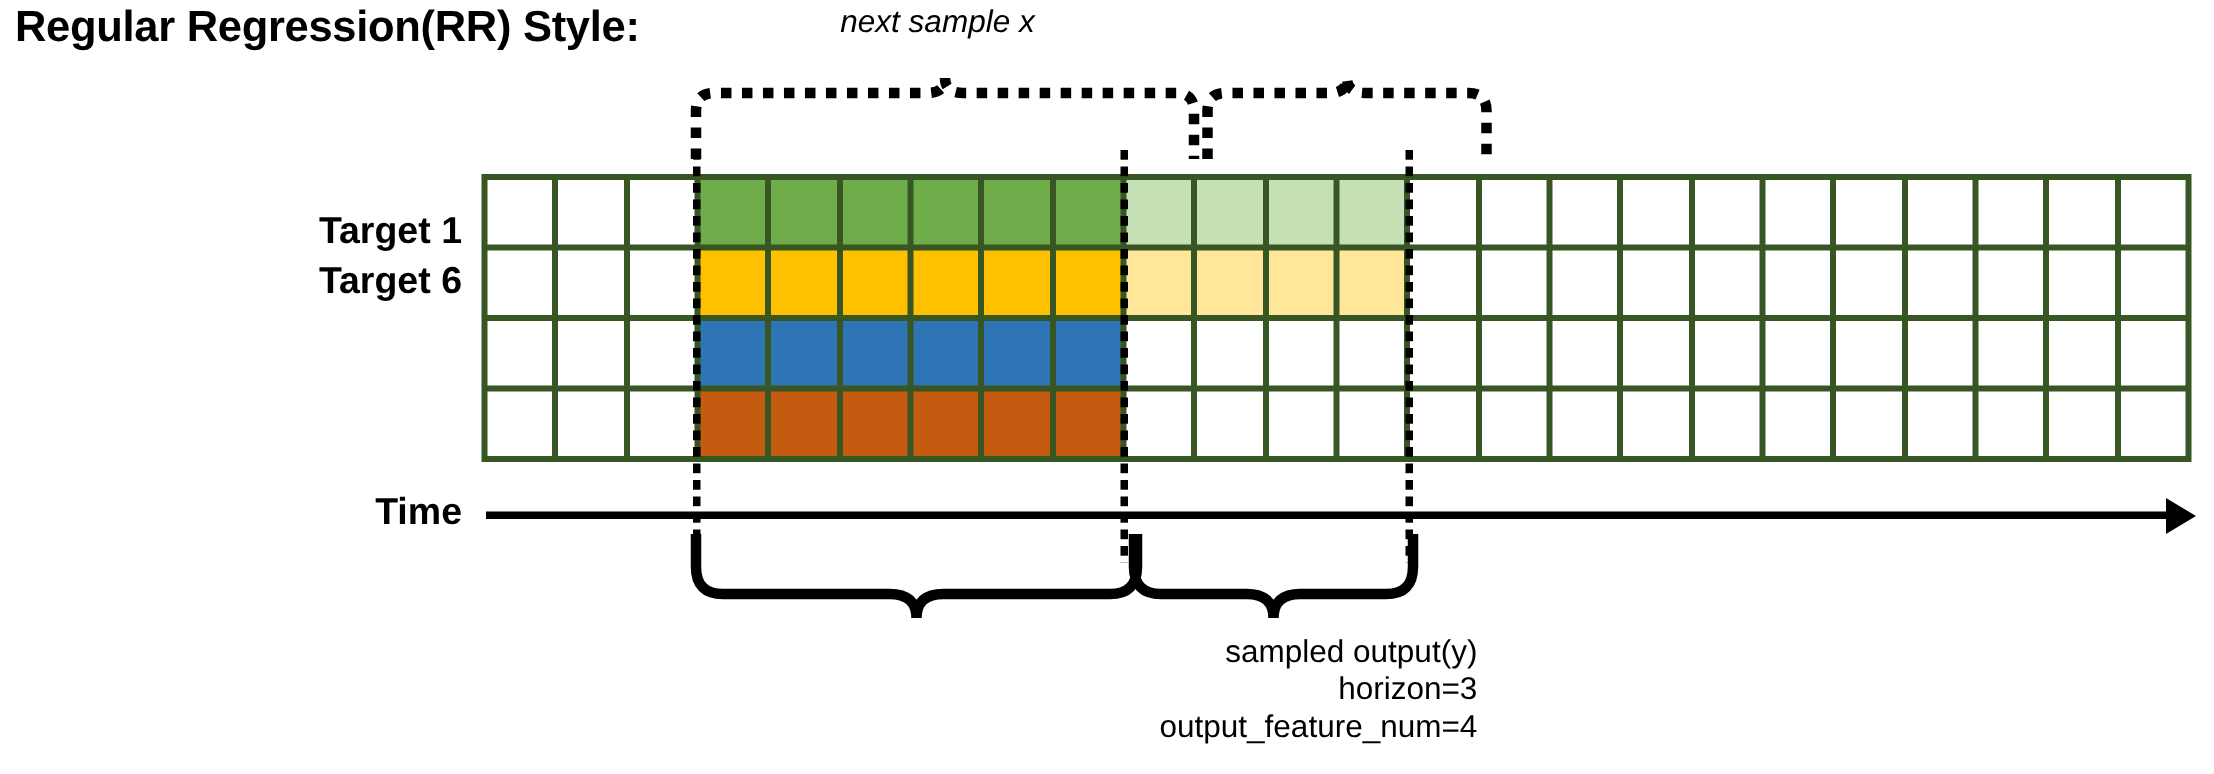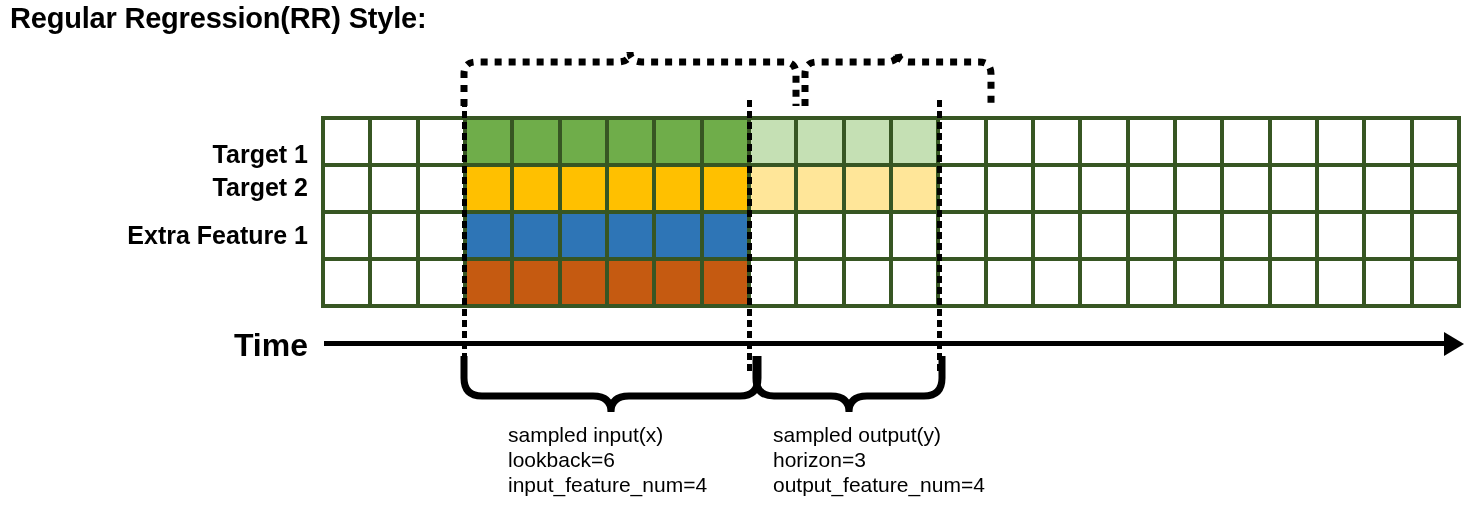--- a/index.html
+++ b/index.html
@@ -48,21 +48,21 @@
     top: 0px;
     width: 308px;
     height: 516px;
   }
   #lbl0 { top: 140px; padding-left: 16px; }
   #lbl1 { top: 173px; }
   #lbl2 { top: 221px; }
   #lbl3 { top: 269px; }
   #lbl-time {
     top: 327px;
-    font-size: 32px;
+    font-size: 25px;
     font-weight: bold;
     right: 0;
     width: 100%;
     text-align: right;
     white-space: nowrap;
     margin-left: 39px;
   }
 
   
   #grid {
@@ -124,22 +124,21 @@
 </style>
 </head>
 <body>
 
 <div id="stage">
 
   <div class="abs" id="title">Regular Regression(RR) Style:</div>
 
   <div class="abs" id="labels-col">
     <div class="abs row-label" id="lbl0">Target 1</div>
-    <div class="abs row-label" id="lbl1">Target 2</div>
-    <div class="abs row-label" id="lbl2">Extra Feature 1</div>
+    <div class="abs row-label" id="lbl1">Target 6</div>
     <div class="abs" id="lbl-time">Time</div>
   </div>
 
   <div class="abs" id="grid" style="background: rgb(55, 86, 35);">
       <div class="cell" style="background: rgb(255, 255, 255);"></div>
       <div class="cell" style="background: rgb(255, 255, 255);"></div>
       <div class="cell" style="background: rgb(255, 255, 255);"></div>
       <div class="cell" style="background: rgb(111, 173, 74);"></div>
       <div class="cell" style="background: rgb(111, 173, 74);"></div>
       <div class="cell" style="background: rgb(111, 173, 74);"></div>
@@ -243,34 +242,32 @@
   <div class="abs vguide" style="left:937px; top:100px; height:275px;"></div>
 
   <svg class="abs" style="left:455px; top:44px;" width="360" height="64" viewBox="0 0 360 64">
     <path d="M 9 62 L 9 30 Q 9 18 21 18 L 163 18 Q 175 18 175 8 Q 175 18 187 18 L 329 18 Q 341 18 341 30 L 341 62" fill="none" stroke="#000000" stroke-width="7" stroke-linecap="butt" stroke-dasharray="7 7"></path>
   </svg>
 
   <svg class="abs" style="left:798px; top:44px;" width="210" height="64" viewBox="0 0 210 64">
     <path d="M 7 62 L 7 30 Q 7 18 19 18 L 88 18 Q 100 18 100 8 Q 100 18 112 18 L 181 18 Q 193 18 193 30 L 193 62" fill="none" stroke="#000000" stroke-width="7" stroke-linecap="butt" stroke-dasharray="7 7"></path>
   </svg>
 
+  <div class="abs top-note" style="left:500px; top:3px; width:250px;">
+    <span>next sample x</span>
+  </div>
 
   <svg class="abs" style="left:456px; top:356px;" width="310" height="62" viewBox="0 0 310 62">
     <path d="M 8 0 L 8 22 Q 8 40 26 40 L 137 40 Q 155 40 155 56 Q 155 40 173 40 L 284 40 Q 302 40 302 22 L 302 0" fill="none" stroke="#000000" stroke-width="7" stroke-linecap="butt"></path>
   </svg>
 
   <svg class="abs" style="left:748px; top:356px;" width="202" height="62" viewBox="0 0 202 62">
     <path d="M 8 0 L 8 22 Q 8 40 26 40 L 83 40 Q 101 40 101 56 Q 101 40 119 40 L 176 40 Q 194 40 194 22 L 194 0" fill="none" stroke="#000000" stroke-width="7" stroke-linecap="butt"></path>
   </svg>
 
-  <div class="abs bottom-note" style="left:508px; top:422px;">
-    <div>sampled input(x)</div>
-    <div>lookback=6</div>
-    <div>input_feature_num=4</div>
-  </div>
-
-  <div class="abs bottom-note" style="left:773px; top:422px;">
+
+  <div class="abs bottom-note" style="left:773px; top:422px;text-align:right;">
     <div>sampled output(y)</div>
     <div>horizon=3</div>
     <div>output_feature_num=4</div>
   </div>
 
 </div>
 
 </body></html>

